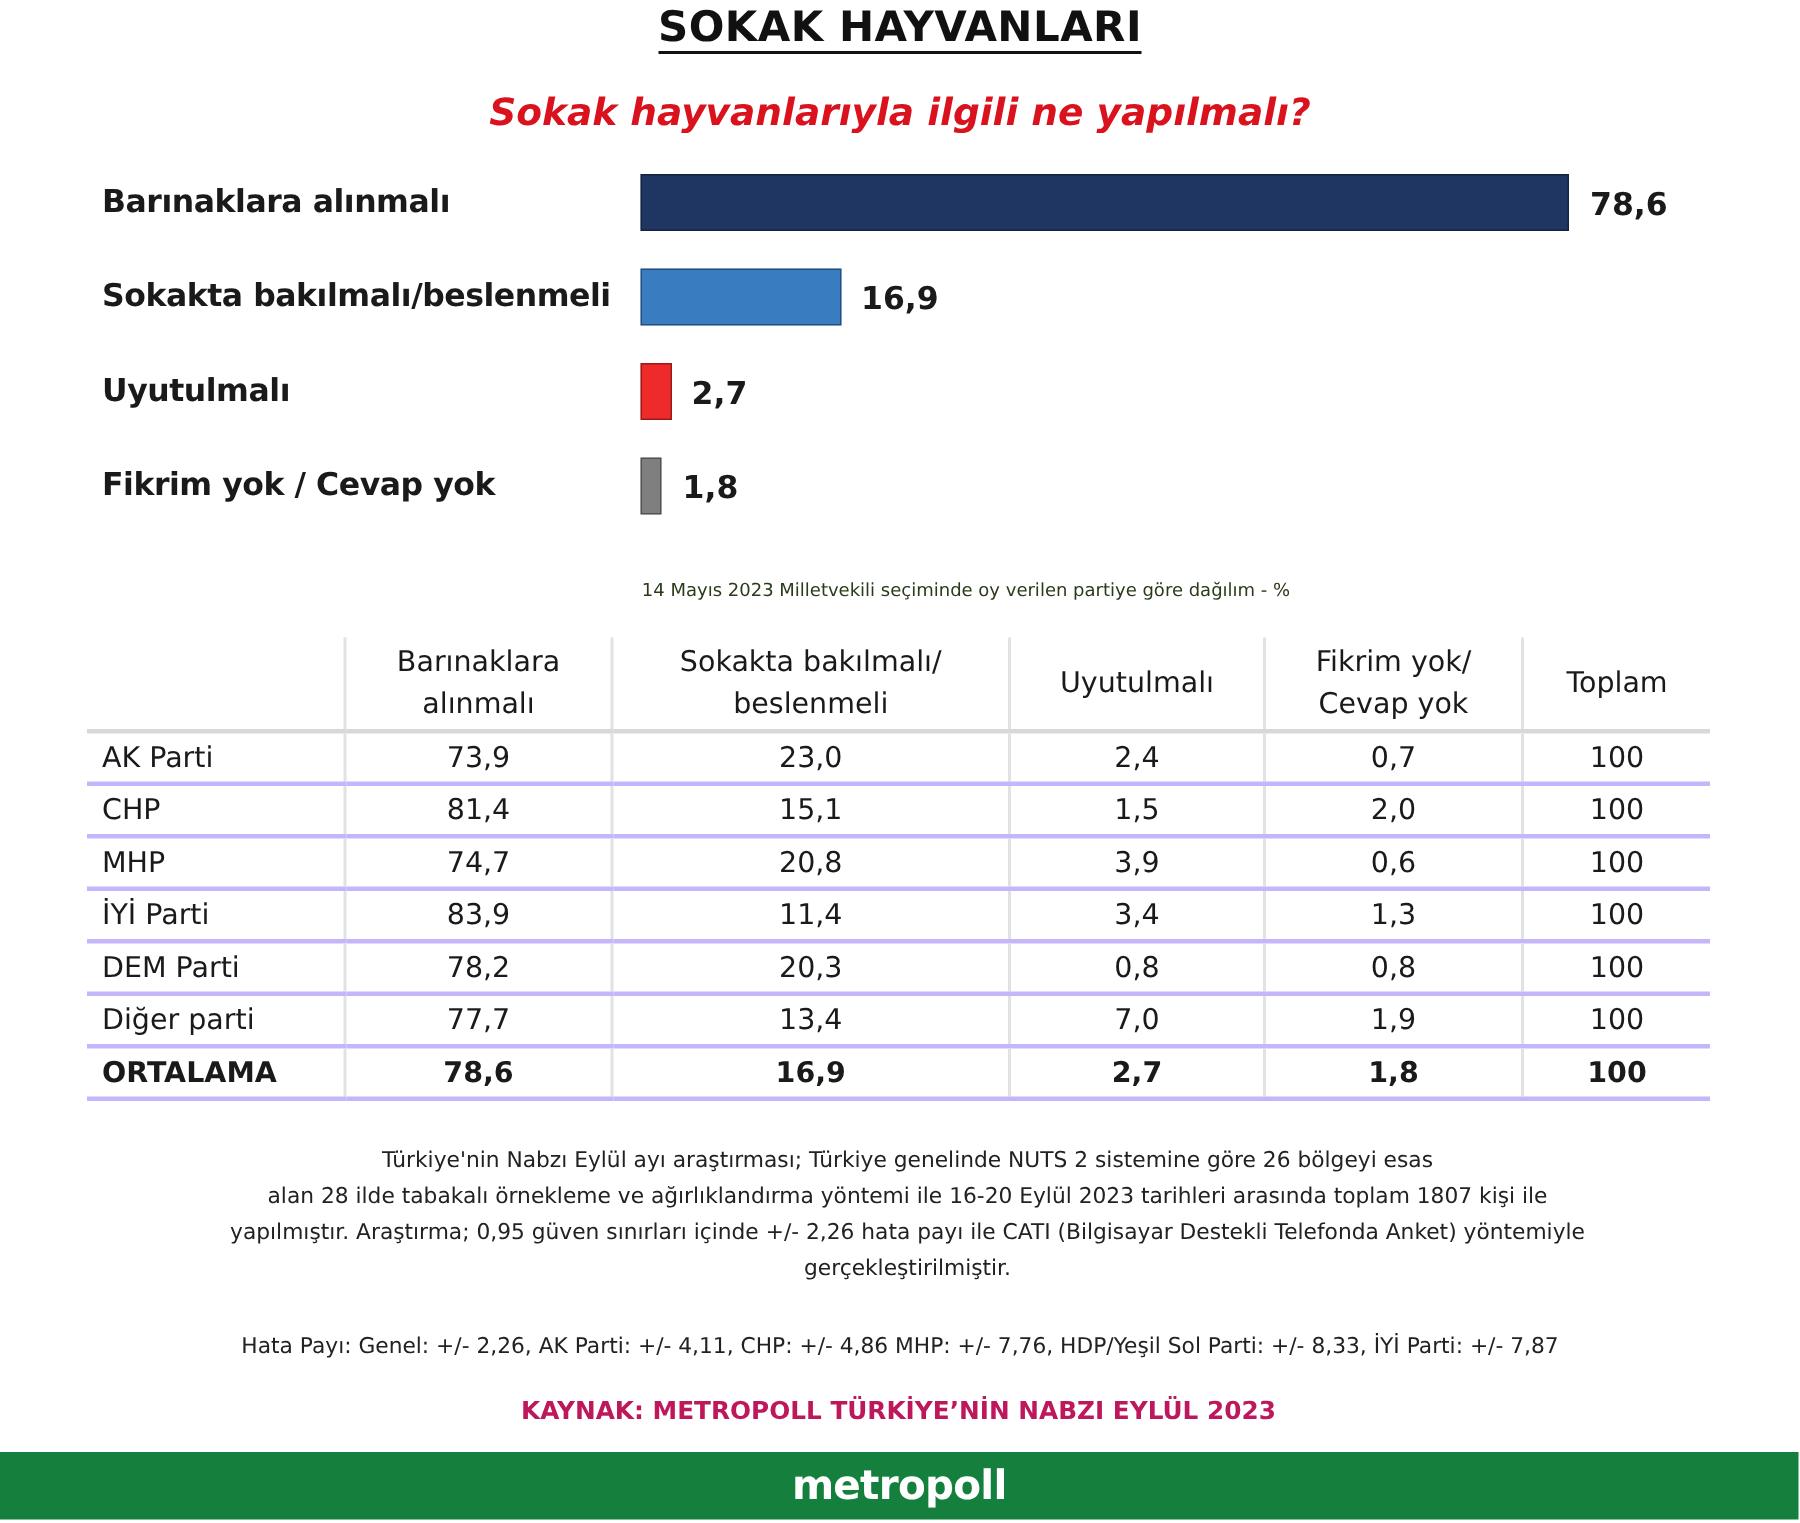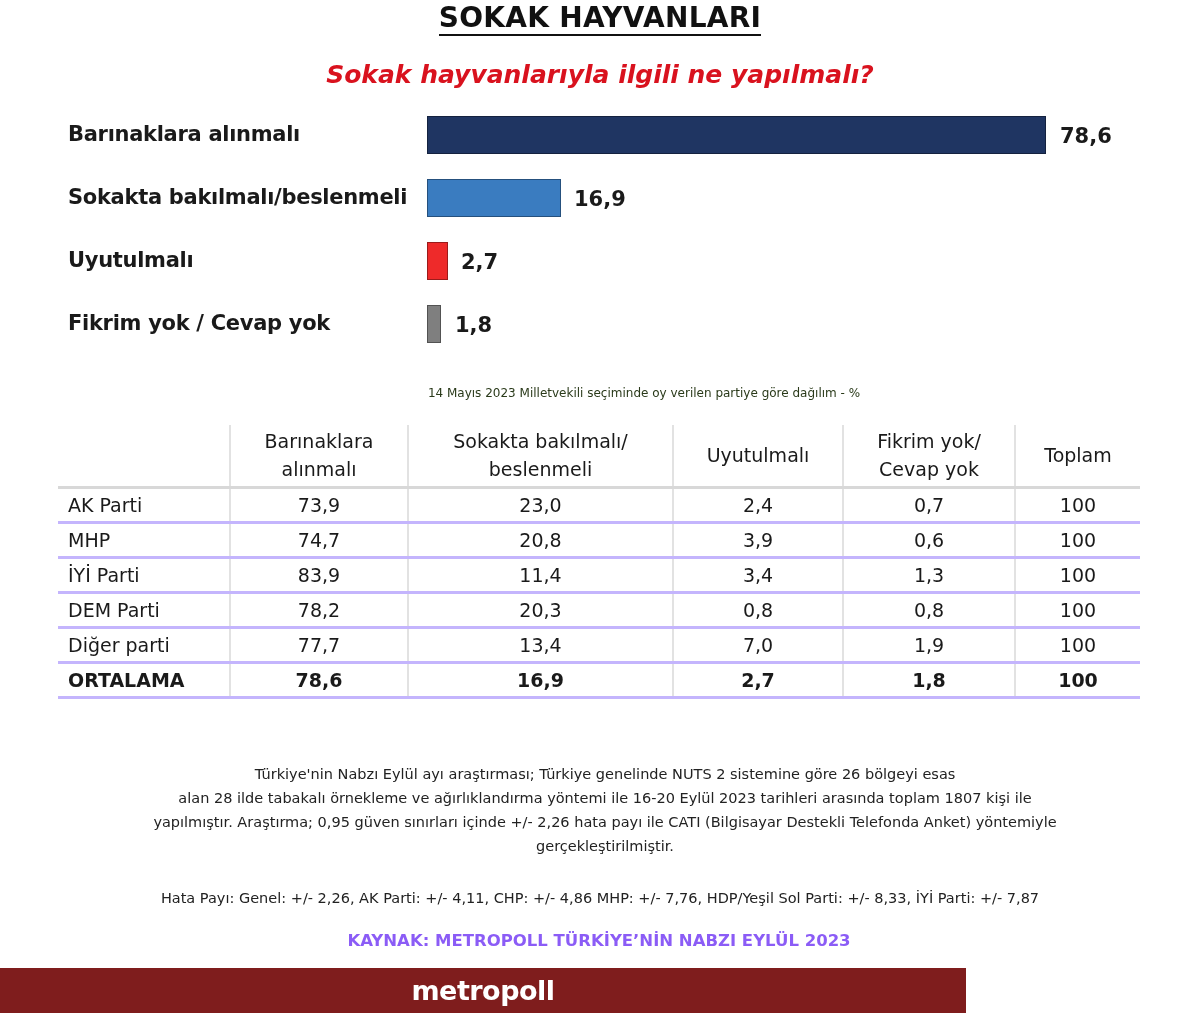--- a/index.html
+++ b/index.html
@@ -49,26 +49,26 @@
     .notes {
       position: absolute; left: 90px; top: 762px; width: 1030px; text-align: center;
       font-size: 14.5px; color: #222; line-height: 24px;
     }
     .margin-line {
       position: absolute; left: 0; top: 887px; width: 1200px; text-align: center;
       font-size: 14.5px; color: #222; line-height: 22px;
     }
     .source {
       position: absolute; left: 0; top: 929px; width: 1198px; text-align: center;
-      font-size: 16.5px; font-weight: bold; color: #8b5cf6; line-height: 24px;
+      font-size: 16.5px; font-weight: bold; color: #be185d; line-height: 24px;
     }
 
     .footer-band {
-      position: absolute; left: 0; top: 968px; width: 966px; height: 45px;
-      background: #7f1d1d; display: flex; align-items: center; justify-content: center;
+      position: absolute; left: 0; top: 968px; width: 1199px; height: 45px;
+      background: #15803d; display: flex; align-items: center; justify-content: center;
     }
     .brand {
       color: #ffffff; font-size: 27px; font-weight: bold; letter-spacing: -0.5px; line-height: 45px;
     }
   </style>
 </head>
 <body>
 
 <div class="title"><span>SOKAK HAYVANLARI</span></div>
 <div class="subtitle">Sokak hayvanlarıyla ilgili ne yapılmalı?</div>
@@ -134,20 +134,28 @@
     <tbody>
       <tr>
         <td>AK Parti</td>
         <td>73,9</td>
         <td>23,0</td>
         <td>2,4</td>
         <td>0,7</td>
         <td>100</td>
       </tr>
       <tr>
+        <td>CHP</td>
+        <td>81,4</td>
+        <td>15,1</td>
+        <td>1,5</td>
+        <td>2,0</td>
+        <td>100</td>
+      </tr>
+      <tr>
         <td>MHP</td>
         <td>74,7</td>
         <td>20,8</td>
         <td>3,9</td>
         <td>0,6</td>
         <td>100</td>
       </tr>
       <tr>
         <td>İYİ Parti</td>
         <td>83,9</td>

